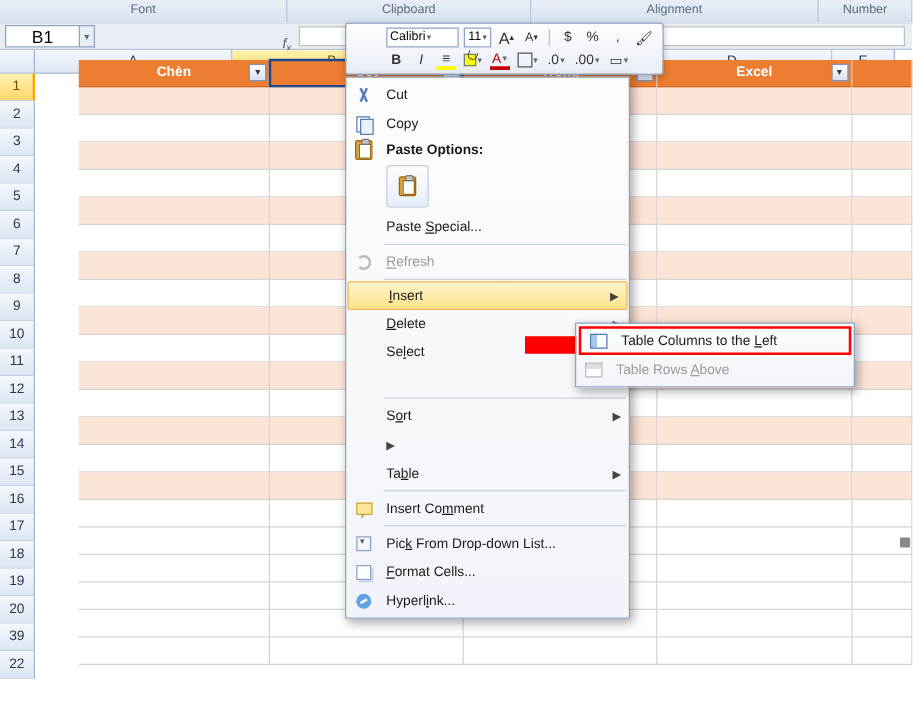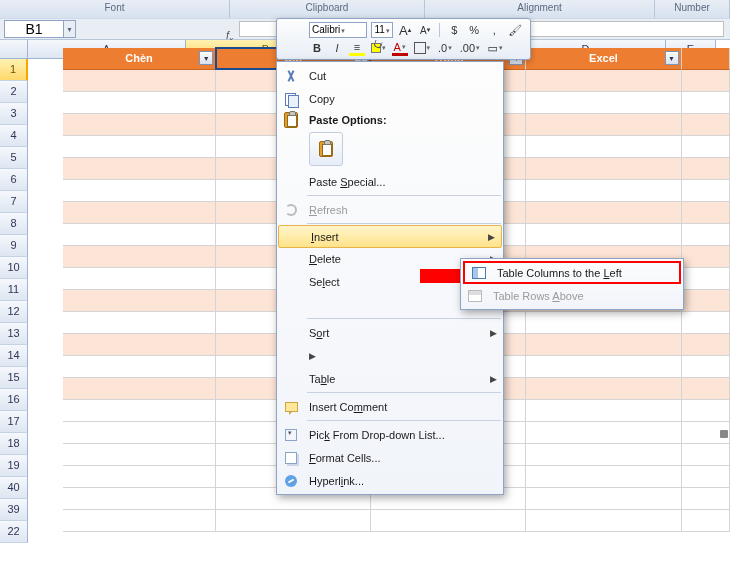--- a/index.html
+++ b/index.html
@@ -171,21 +171,21 @@
       <div class="rowhdr">10</div>
       <div class="rowhdr">11</div>
       <div class="rowhdr">12</div>
       <div class="rowhdr">13</div>
       <div class="rowhdr">14</div>
       <div class="rowhdr">15</div>
       <div class="rowhdr">16</div>
       <div class="rowhdr">17</div>
       <div class="rowhdr">18</div>
       <div class="rowhdr">19</div>
-      <div class="rowhdr">40</div>
+      <div class="rowhdr">20</div>
       <div class="rowhdr">39</div>
       <div class="rowhdr">22</div>
     </div>
   <div class="cells" id="cells">
       <div class="row hdrrow">
         <div class="cell cA">Chèn<div class="dd">▼</div></div>
         <div class="cell cB active-cell">Cột<div class="dd">▼</div><div class="hnd"></div></div>
         <div class="cell cC">Trong<div class="dd">▼</div></div>
         <div class="cell cD">Excel<div class="dd">▼</div></div>
         <div class="cell cE"></div>

